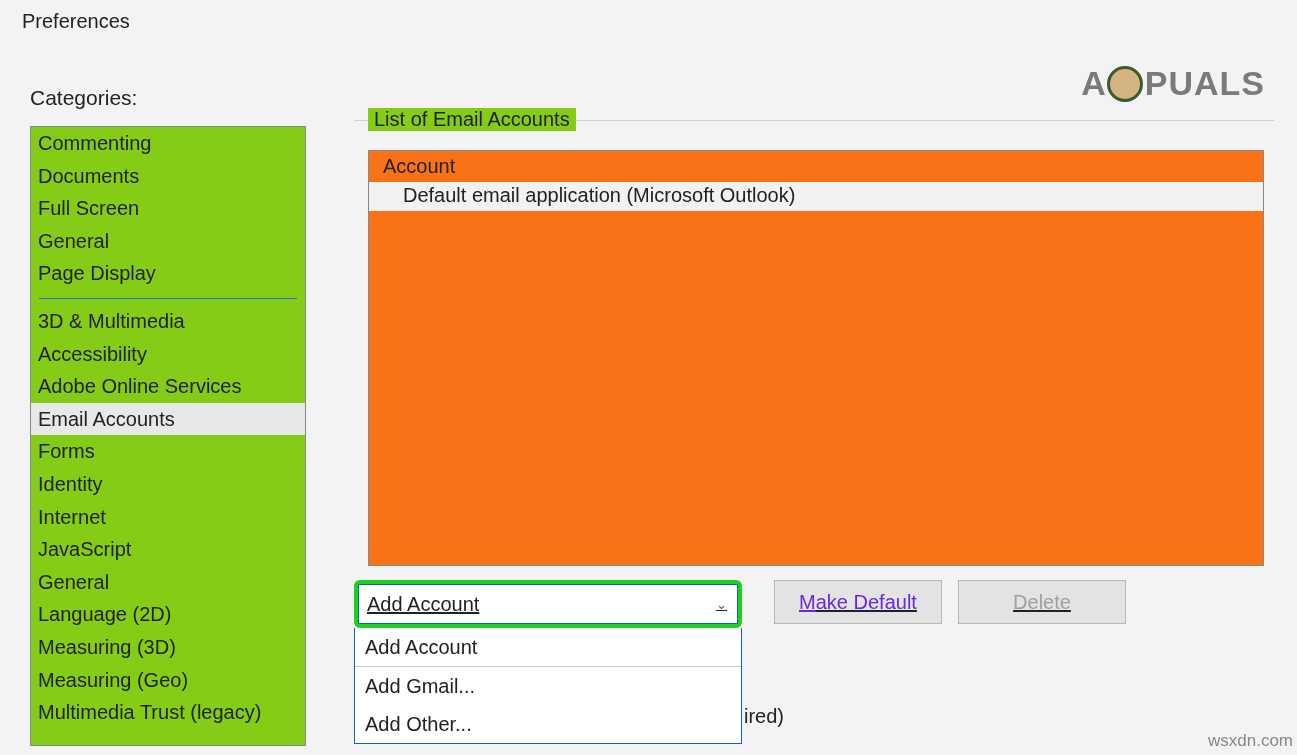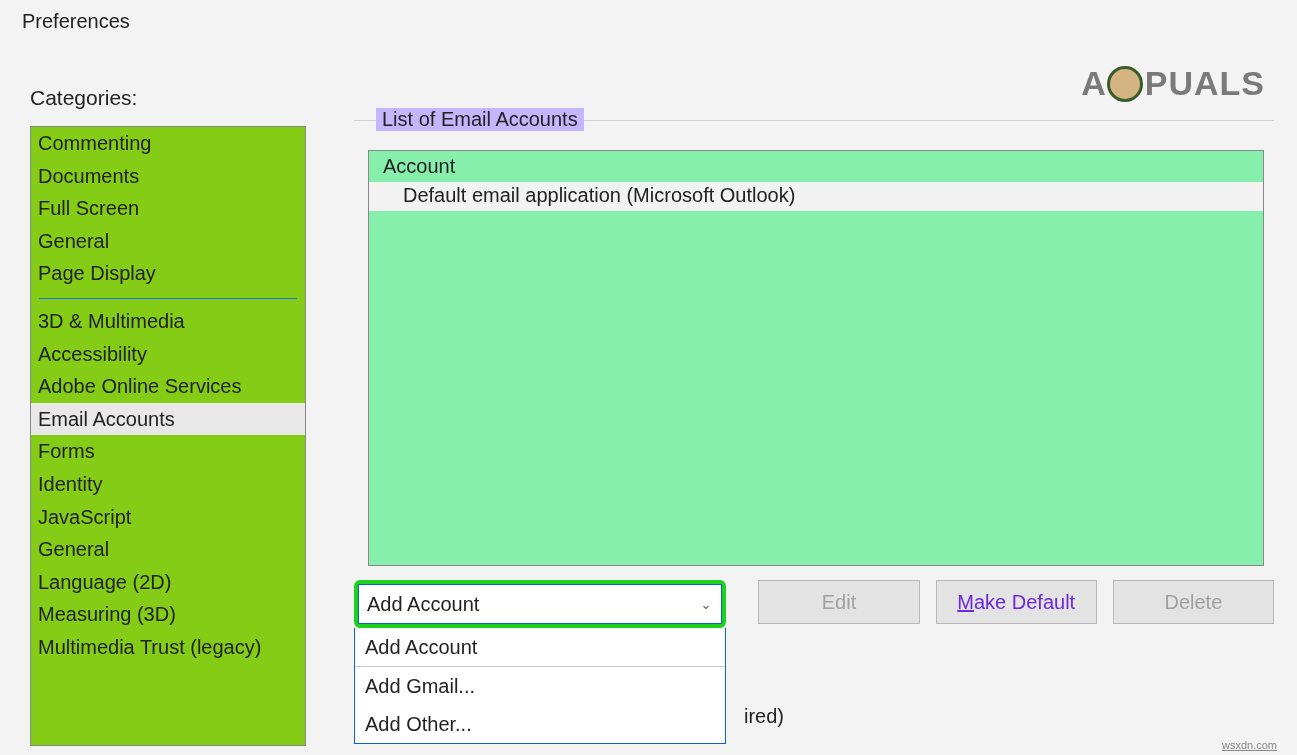--- a/index.html
+++ b/index.html
@@ -81,22 +81,22 @@
     .panel {
       position: absolute;
       top: 120px;
       left: 354px;
       width: 920px;
       height: 450px;
     }
     .panel-title {
       position: absolute;
       top: -12px;
-      left: 22px;
-      background: #c4b5fd;
+      left: 14px;
+      background: #84cc16;
       padding: 0 6px;
       font-size: 20px;
       z-index: 2;
     }
     .panel-border {
       position: absolute;
       top: 0;
       left: 0;
       width: 100%;
       height: 460px;
@@ -110,38 +110,39 @@
       border-top: 1px solid #d0d0d0;
       height: 1px;
     }
     .accounts-table {
       position: absolute;
       top: 30px;
       left: 14px;
       width: 896px;
       height: 416px;
       border: 1px solid #888;
-      background: #86efac;
+      background: #f97316;
     }
     .accounts-header {
       padding: 4px 14px;
       font-size: 20px;
     }
     .accounts-row {
       padding: 2px 14px 4px 34px;
       background: #f2f2f2;
       font-size: 20px;
     }
     .button-row {
       position: absolute;
       top: 580px;
       left: 354px;
       width: 920px;
       display: flex;
       align-items: flex-start;
+      text-decoration: underline;
     }
     .dropdown-wrap {
       position: relative;
       width: 388px;
       border: 4px solid #1fd11f;
       border-radius: 6px;
       margin-right: 16px;
     }
     .dropdown-select {
       width: 100%;
@@ -209,25 +210,24 @@
     }
     .extra-ired {
       position: absolute;
       top: 705px;
       left: 744px;
       font-size: 20px;
     }
     .watermark {
       position: absolute;
       bottom: 4px;
-      right: 20px;
-      font-size: 11px;
+      right: 4px;
+      font-size: 17px;
       color: #888;
       font-family: Arial, sans-serif;
-      text-decoration: underline;
     }
   </style>
 </head>
 <body>
 
 <div class="window-title">Preferences</div>
 
 <div class="logo-area">
   <span>A</span>
   <span class="logo-head"></span>
@@ -242,24 +242,26 @@
   <div class="cat-item">Full Screen</div>
   <div class="cat-item">General</div>
   <div class="cat-item">Page Display</div>
   <hr class="cat-divider">
   <div class="cat-item">3D &amp; Multimedia</div>
   <div class="cat-item">Accessibility</div>
   <div class="cat-item">Adobe Online Services</div>
   <div class="cat-item selected">Email Accounts</div>
   <div class="cat-item">Forms</div>
   <div class="cat-item">Identity</div>
+  <div class="cat-item">Internet</div>
   <div class="cat-item">JavaScript</div>
   <div class="cat-item">General</div>
   <div class="cat-item">Language (2D)</div>
   <div class="cat-item">Measuring (3D)</div>
+  <div class="cat-item">Measuring (Geo)</div>
   <div class="cat-item">Multimedia Trust (legacy)</div>
 </div>
 
 <div class="panel">
   <div class="panel-border">
       <div class="panel-border-inner"></div>
     </div>
   <div class="panel-title">List of Email Accounts</div>
   <div class="accounts-table">
     <div class="accounts-header">Account</div>
@@ -272,21 +274,20 @@
     <div class="dropdown-select">
       <span>Add Account</span>
       <span class="chevron">⌄</span>
     </div>
     <div class="dropdown-menu">
       <div class="dropdown-section-top">Add Account</div>
       <div class="dropdown-item">Add Gmail...</div>
       <div class="dropdown-item">Add Other...</div>
     </div>
   </div>
-  <div class="btn disabled">Edit</div>
   <div class="btn">
     <span><u>M</u>ake Default</span>
   </div>
   <div class="btn disabled">Delete</div>
 </div>
 
 <div class="extra-a">A</div>
 <div class="extra-ired">ired)</div>
 
 <div class="watermark">wsxdn.com</div>

